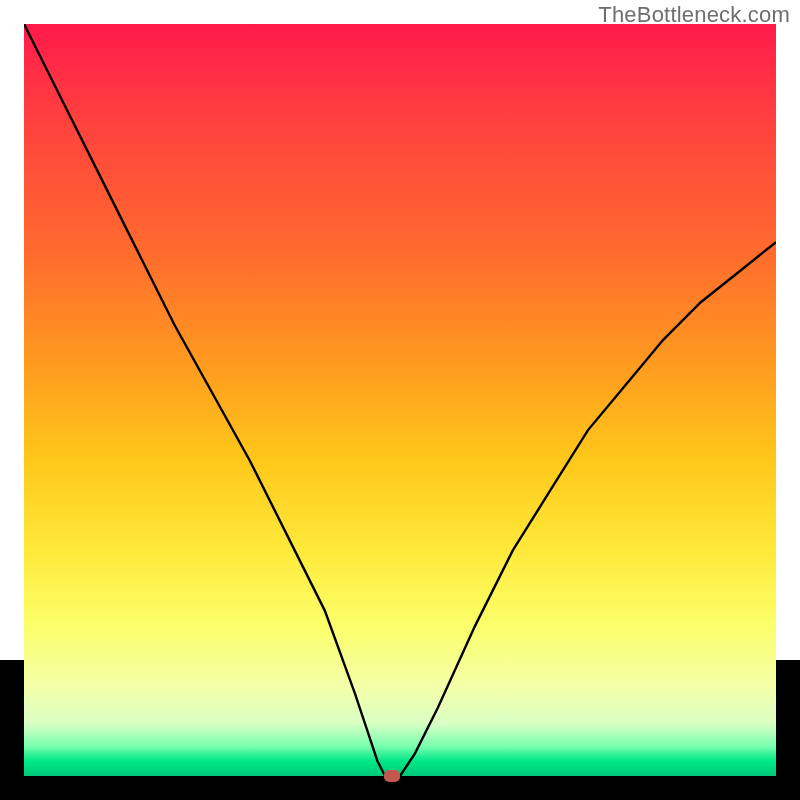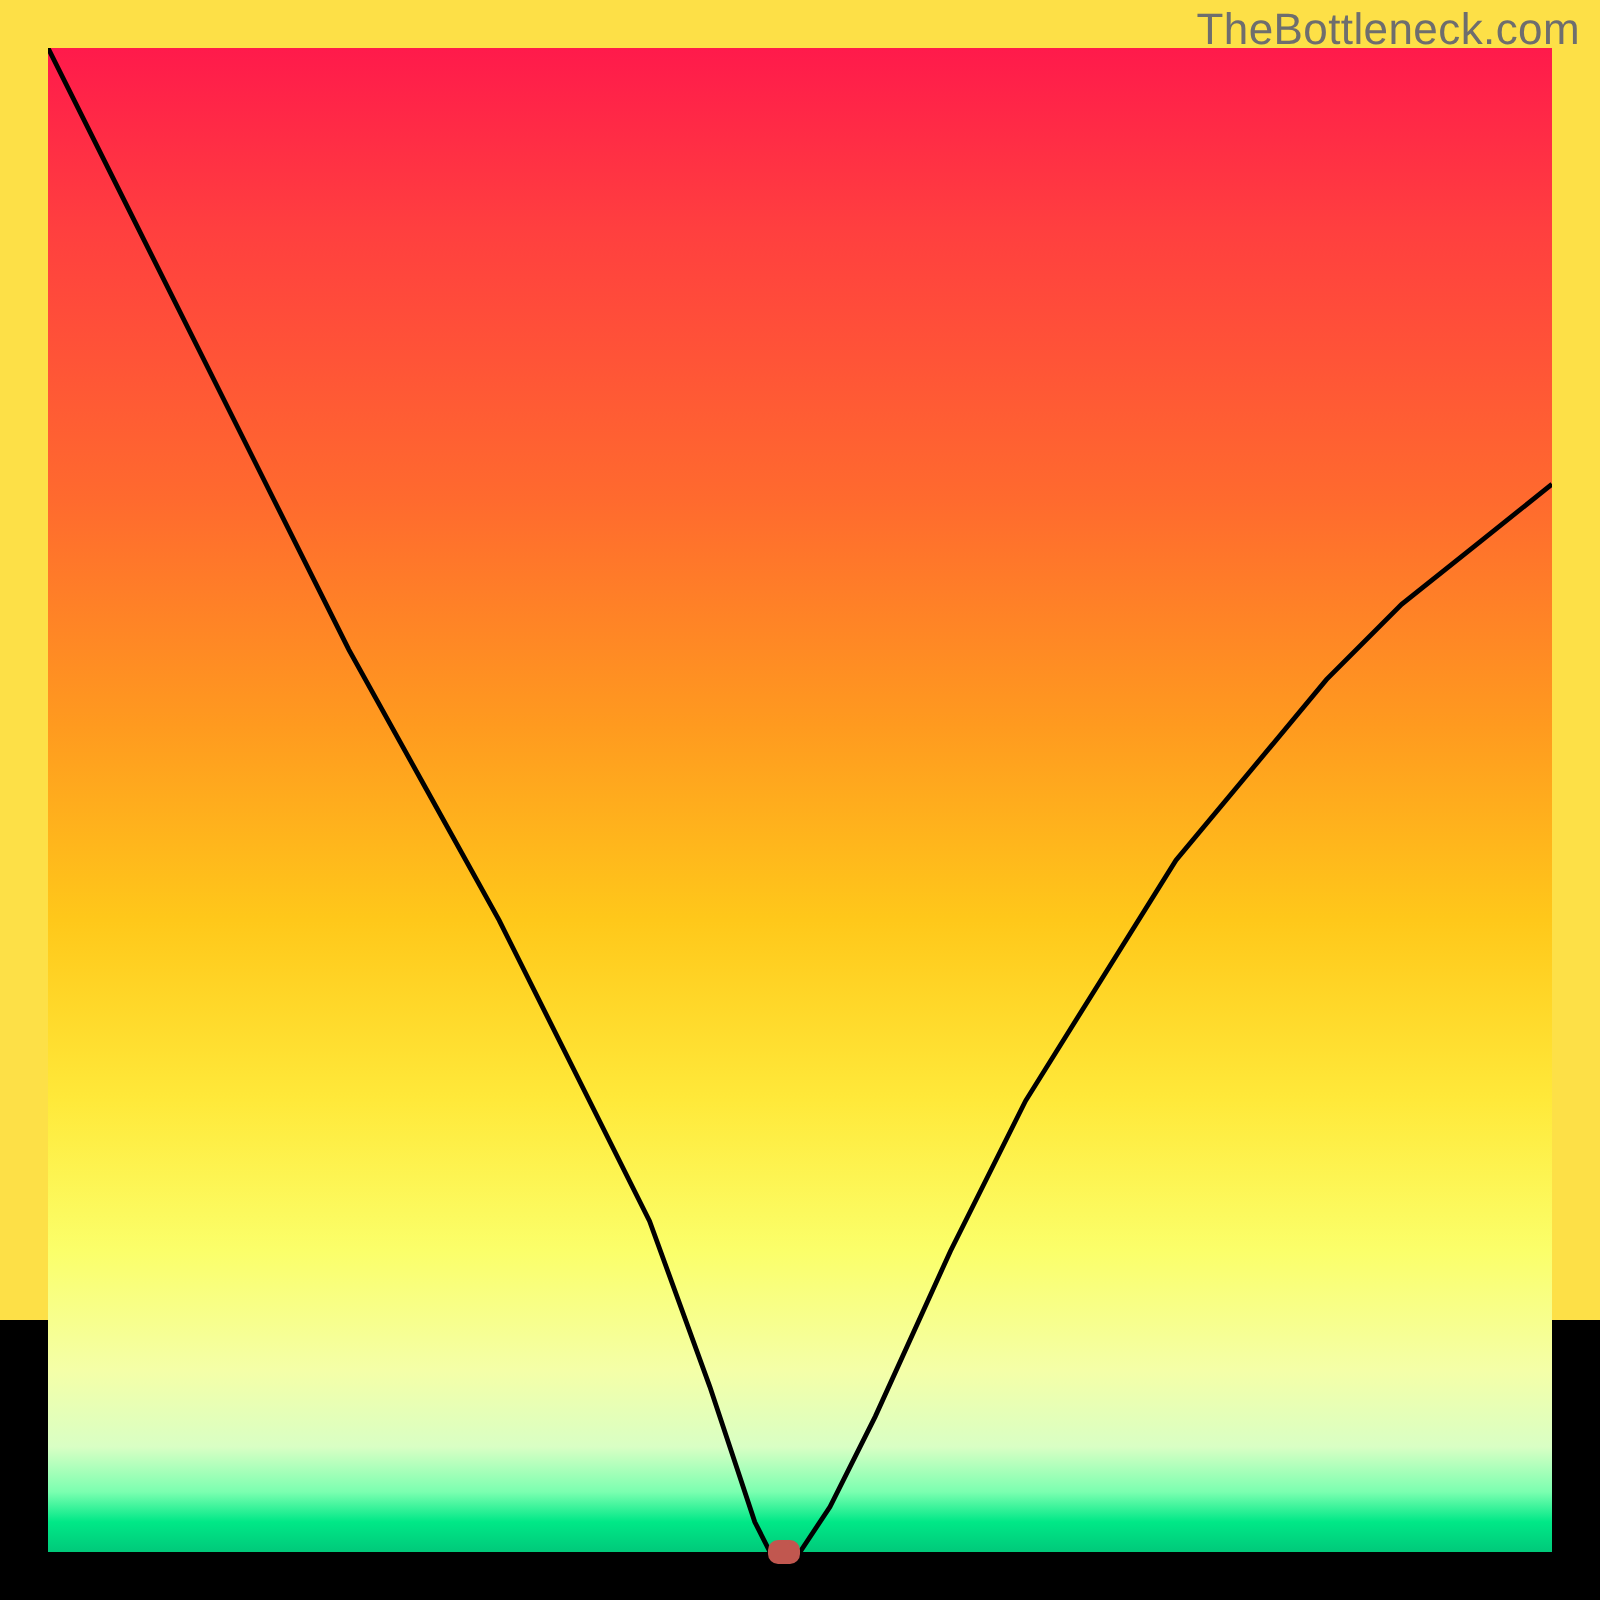--- a/index.html
+++ b/index.html
@@ -8,21 +8,21 @@
     width: 800px;
     height: 800px;
     overflow: hidden;
     background: #000;
     font-family: Arial, Helvetica, sans-serif;
   }
   .frame {
     position: relative;
     width: 800px;
     height: 660px;
-    background: #fde047;
+    background: #ffffff;
   }
   .plot {
     position: absolute;
     left: 24px;
     top: 24px;
     width: 752px;
     height: 752px;
     background: linear-gradient(
       to bottom,
       #ff1a4b 0%,

